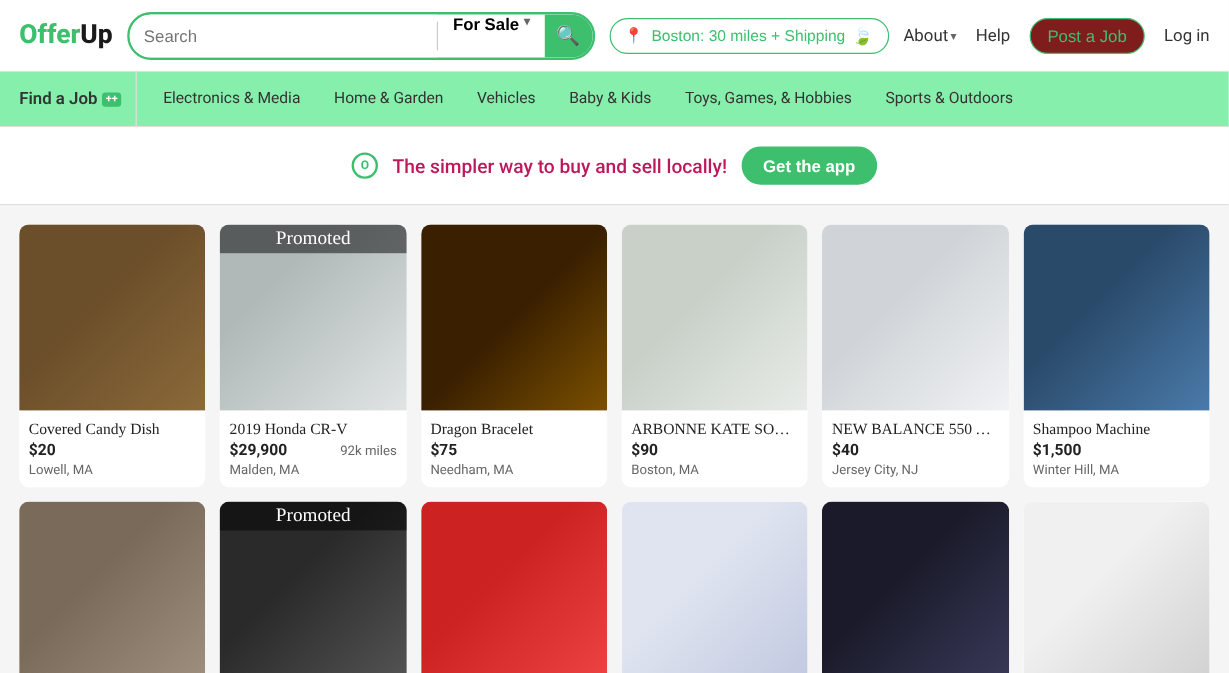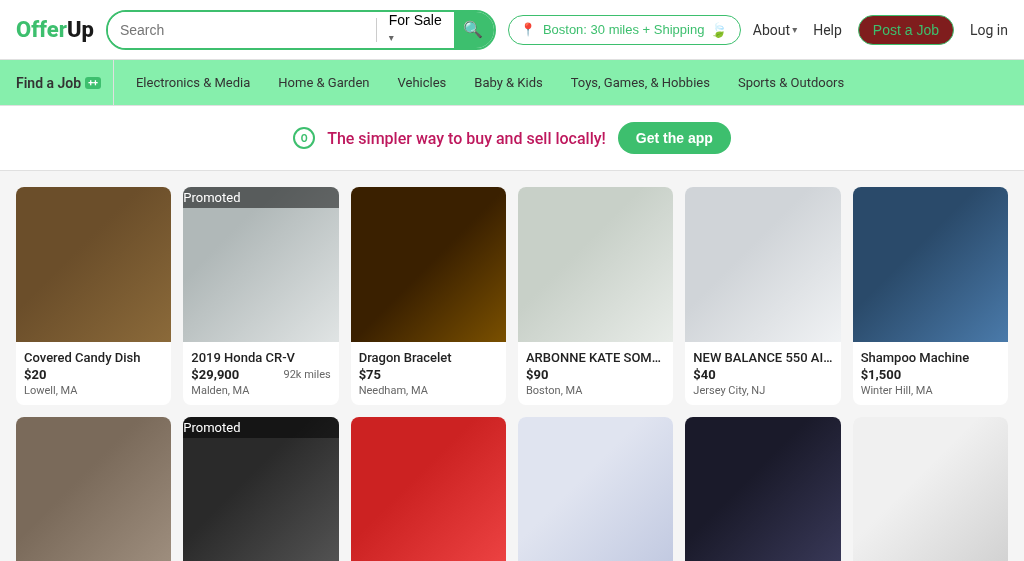--- a/index.html
+++ b/index.html
@@ -46,27 +46,26 @@
       width: 1px;
       height: 24px;
       background: #ccc;
     }
     .for-sale-btn {
       display: flex;
       align-items: flex-start;
       gap: 4px;
       padding: 0 12px;
       font-size: 14px;
-      font-weight: 400;
+      font-weight: 700;
       cursor: pointer;
       white-space: nowrap;
       height: 100%;
       border: none;
       background: none;
-      flex-direction: column;
     }
     .search-btn {
       background: #3dbf6e;
       border: none;
       width: 40px;
       height: 100%;
       display: flex;
       align-items: center;
       justify-content: center;
       cursor: pointer;
@@ -201,33 +200,36 @@
       overflow: hidden;
       cursor: pointer;
     }
     .promoted-badge {
       position: absolute;
       top: 0;
       left: 0;
       right: 0;
       background: rgba(0,0,0,0.5);
       color: #fff;
-      font-size: 13px;
+      font-size: 16px;
+      text-align: center;
       padding: 3px 0;
+      font-family: Liberation Serif, serif;
     }
     .product-info {
       padding: 8px;
     }
     .product-title {
       font-size: 13px;
       font-weight: 500;
       color: #222;
       white-space: nowrap;
       overflow: hidden;
       text-overflow: ellipsis;
+      font-family: Liberation Serif, serif;
     }
     .product-price-row {
       display: flex;
       align-items: center;
       justify-content: space-between;
       margin-top: 2px;
     }
     .product-price {
       font-size: 13px;
       font-weight: 700;

